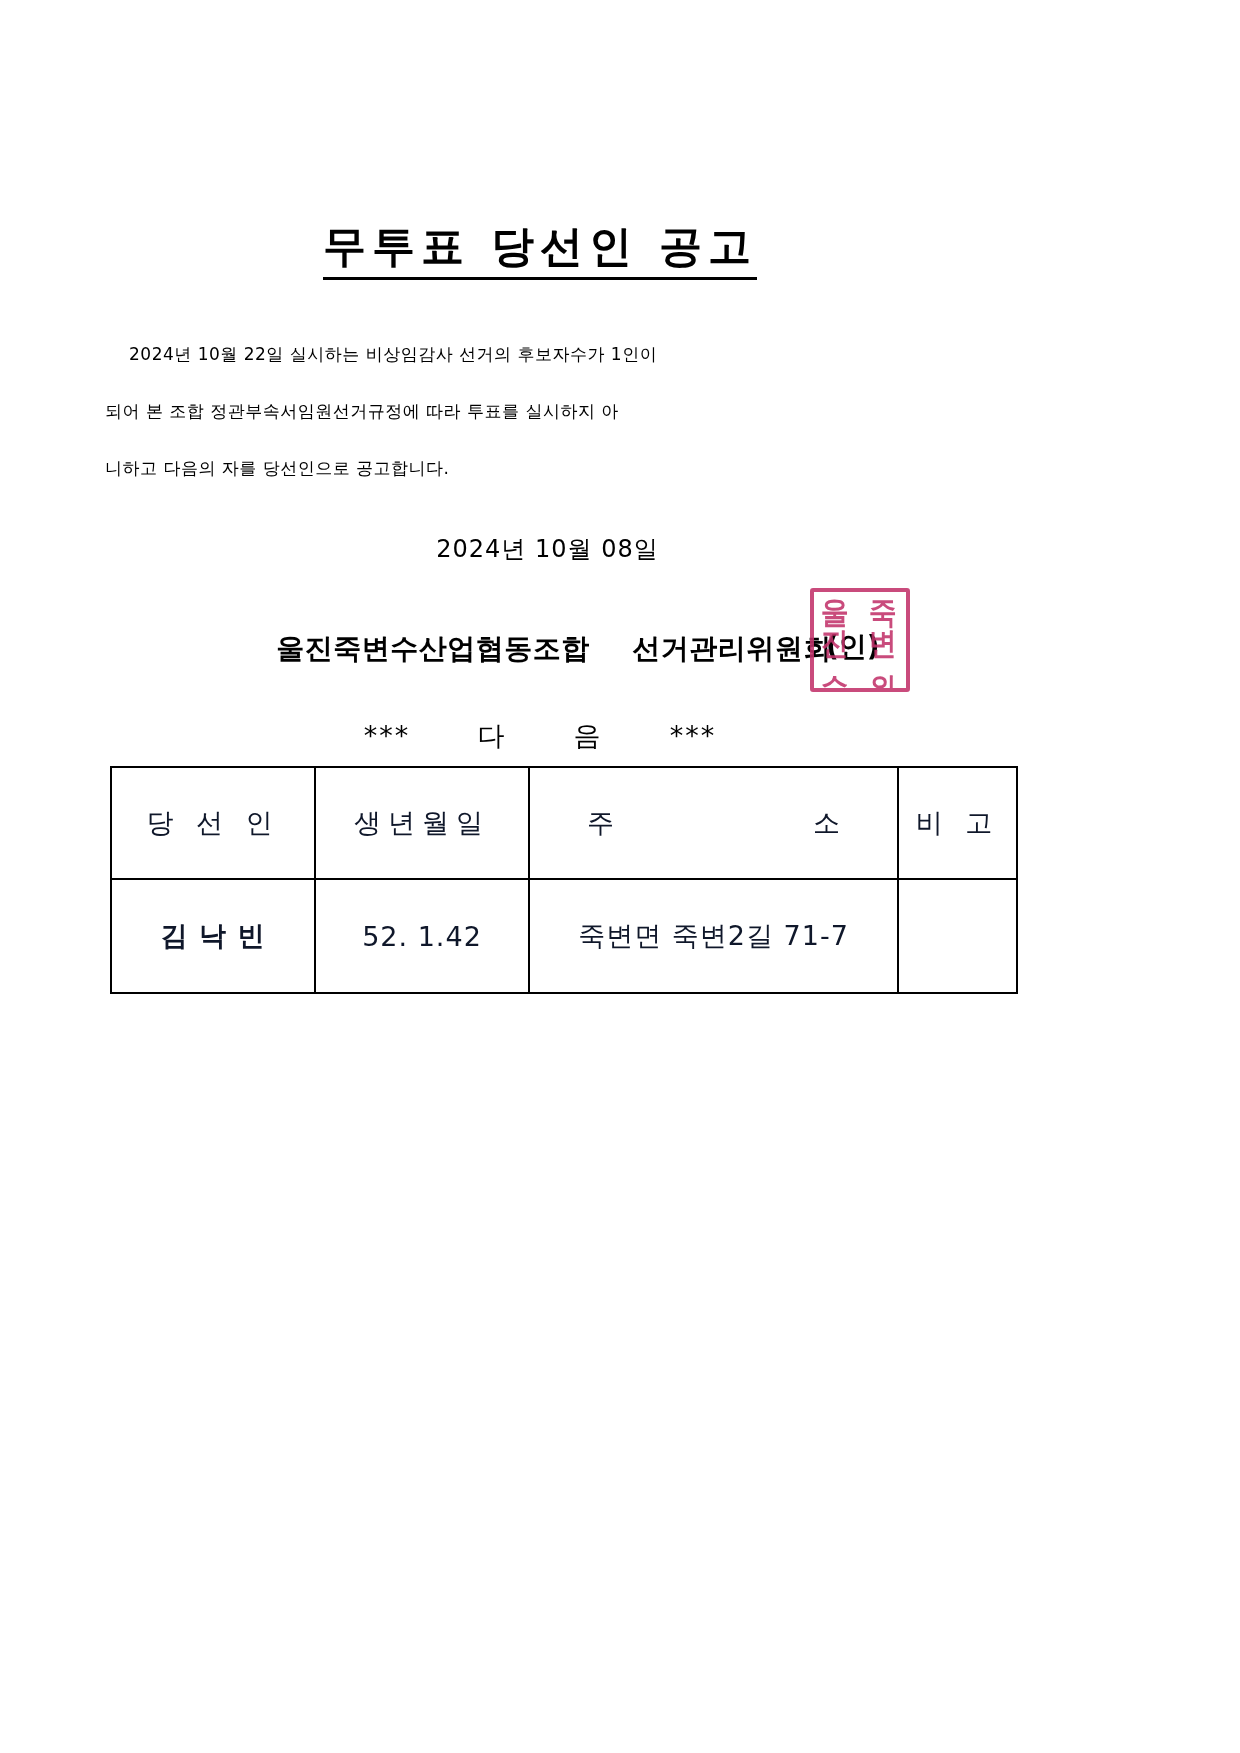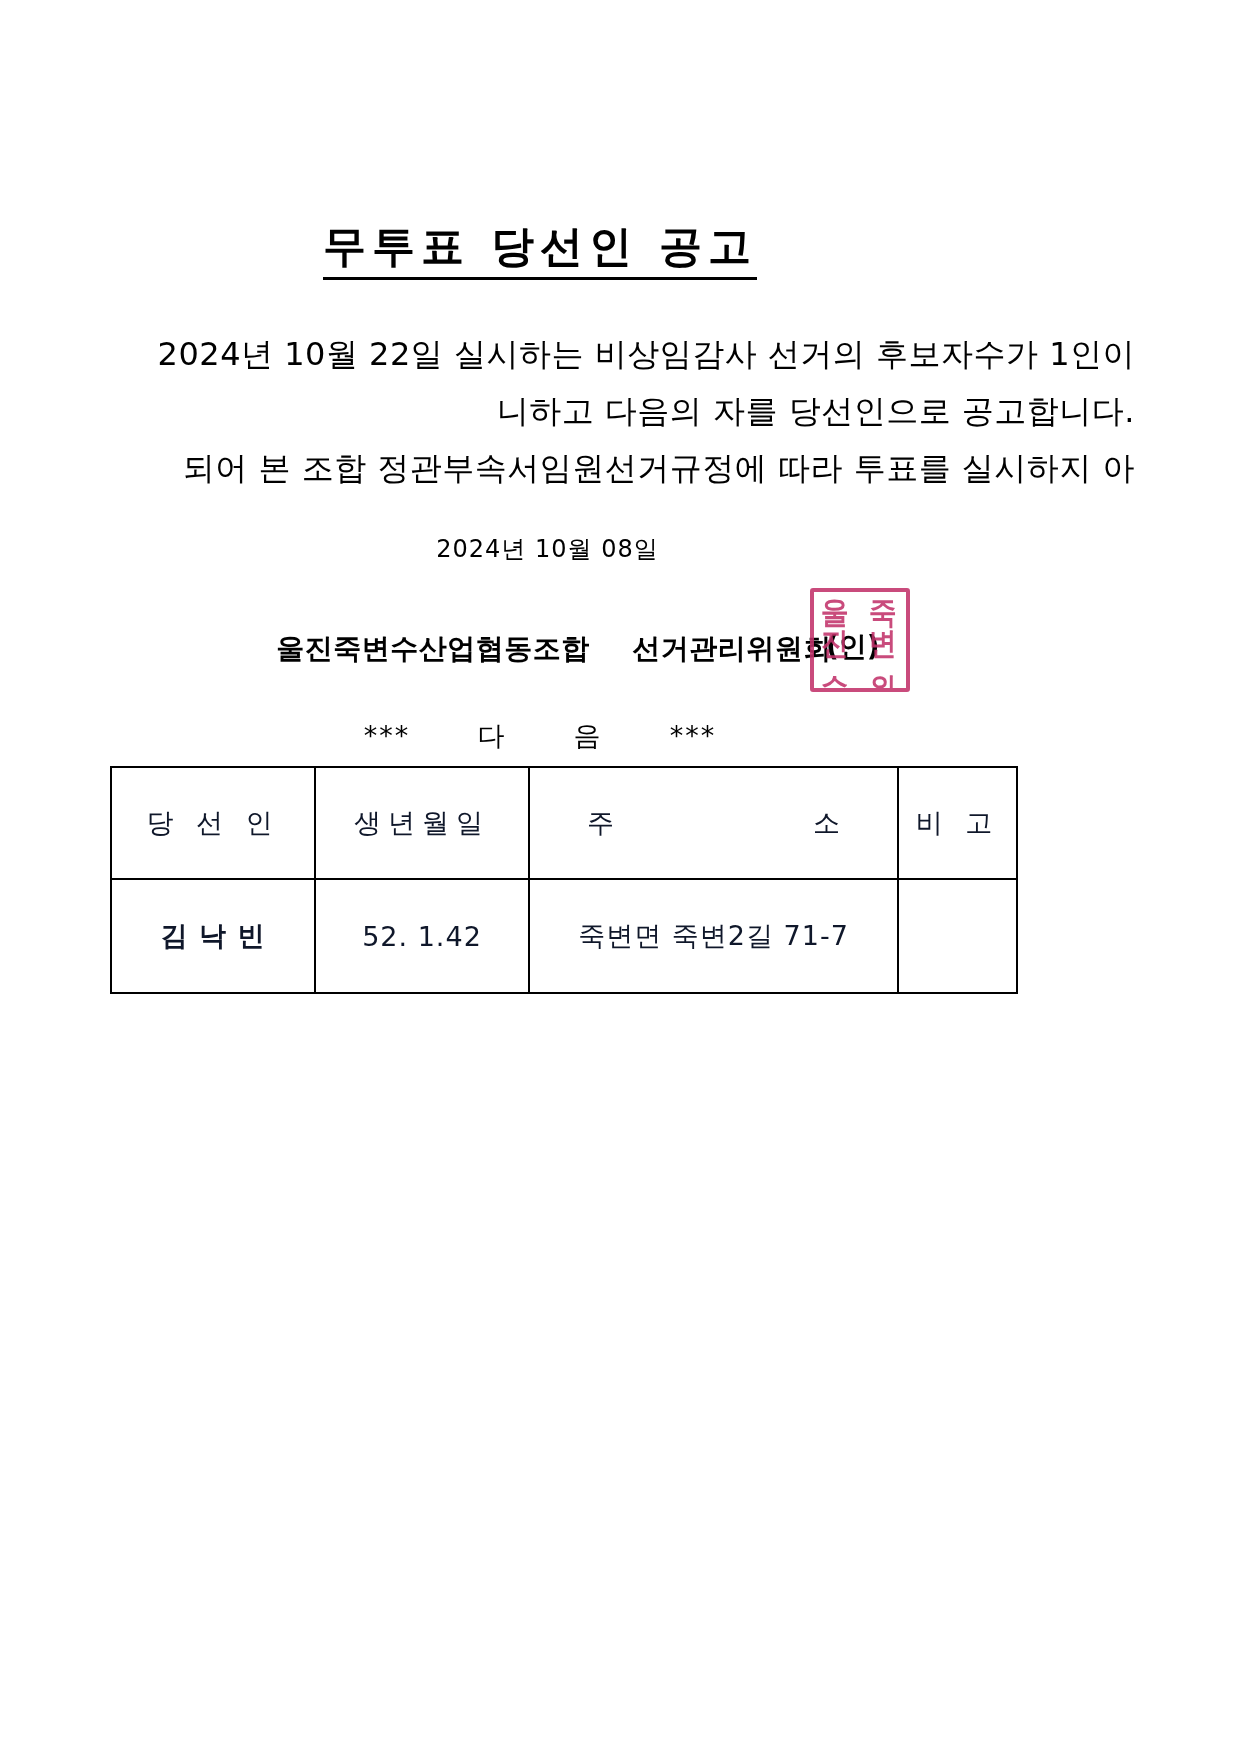--- a/index.html
+++ b/index.html
@@ -41,25 +41,24 @@
     border-bottom: 3px solid #000;
     padding-bottom: 6px;
   }
 
   
   .body-par {
     position: absolute;
     left: 105px;
     width: 1030px;
     top: 326px;
-    font-size: 32px;
+    font-size: 17px;
     line-height: 57px;
     font-family: "DejaVu Sans", "Liberation Sans", sans-serif;
     letter-spacing: 0.5px;
-    text-align: right;
   }
   .body-par .line {
     white-space: nowrap;
     display: block;
   }
   .indent { display: inline-block; width: 24px; }
 
   
   .doc-date {
     position: absolute;
@@ -182,24 +181,24 @@
 
   <div class="doc-title">
     <span class="u">무투표 당선인 공고</span>
   </div>
 
   <div class="body-par">
     <span class="line">
       <span class="indent"></span><span>2024년  10월  22일  실시하는  비상임감사  선거의  후보자수가  1인이</span>
     </span>
     <span class="line">
-      <span>니하고 다음의 자를 당선인으로 공고합니다.</span>
+      <span>되어  본  조합  정관부속서임원선거규정에  따라  투표를  실시하지  아</span>
     </span>
     <span class="line">
-      <span>되어  본  조합  정관부속서임원선거규정에  따라  투표를  실시하지  아</span>
+      <span>니하고 다음의 자를 당선인으로 공고합니다.</span>
     </span>
   </div>
 
   <div class="doc-date">2024년 10월 08일</div>
 
   <div class="issuer">
     <span>울진죽변수산업협동조합</span>
     <span class="gap"></span>
     <span>선거관리위원회</span>
   </div>

